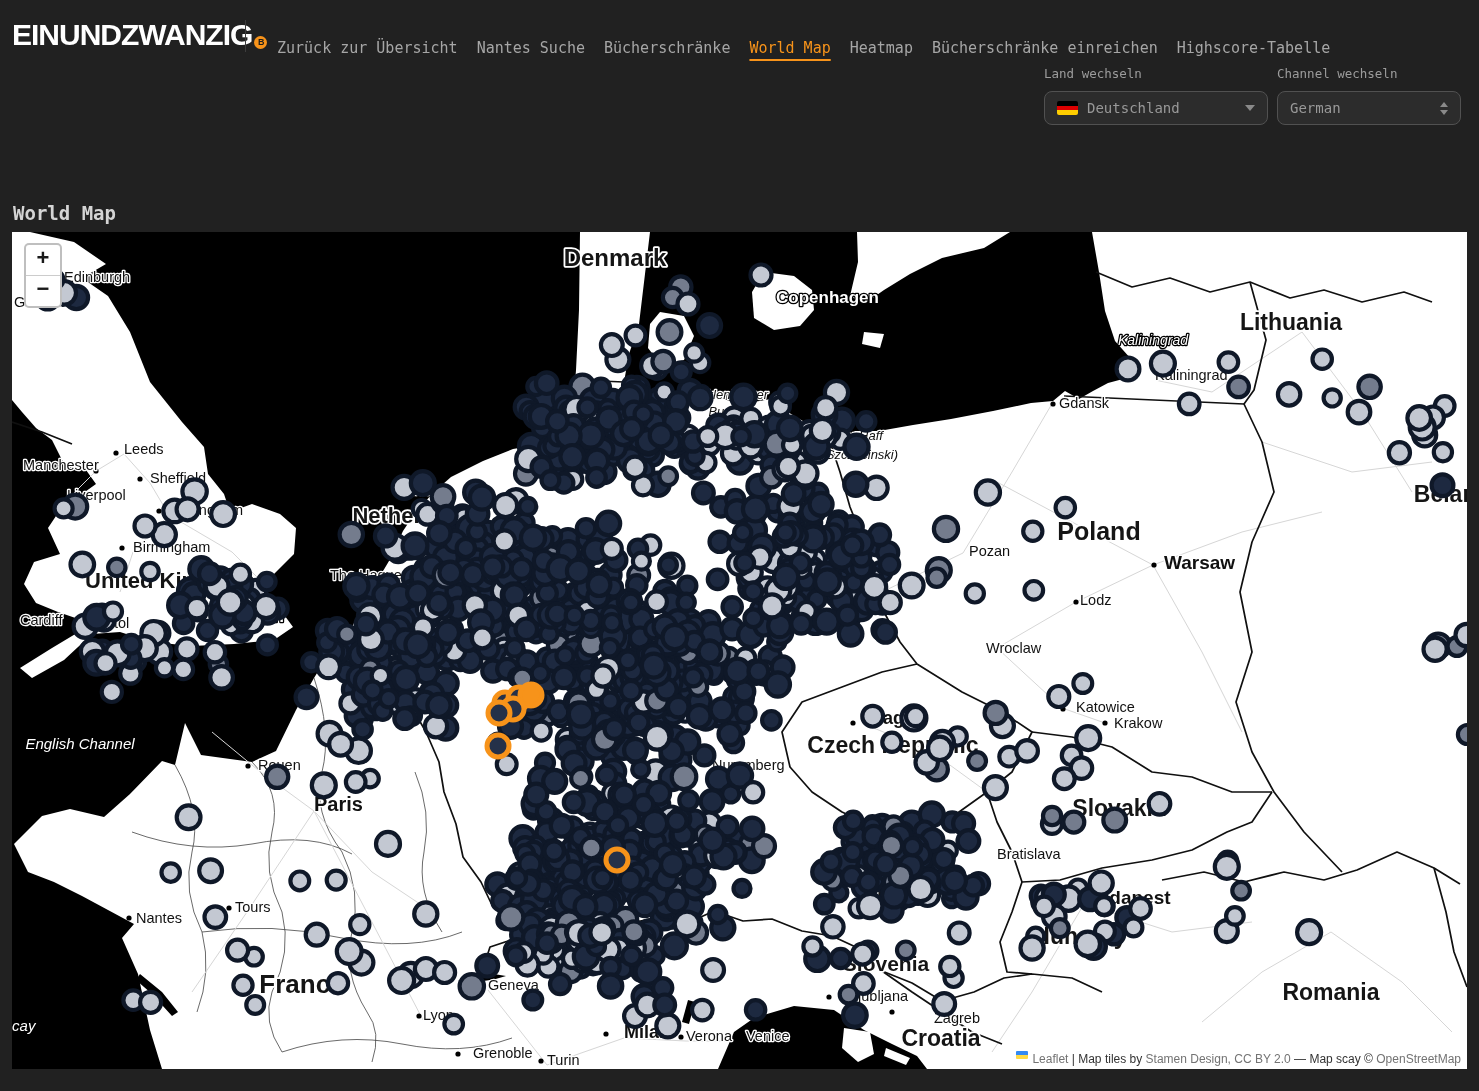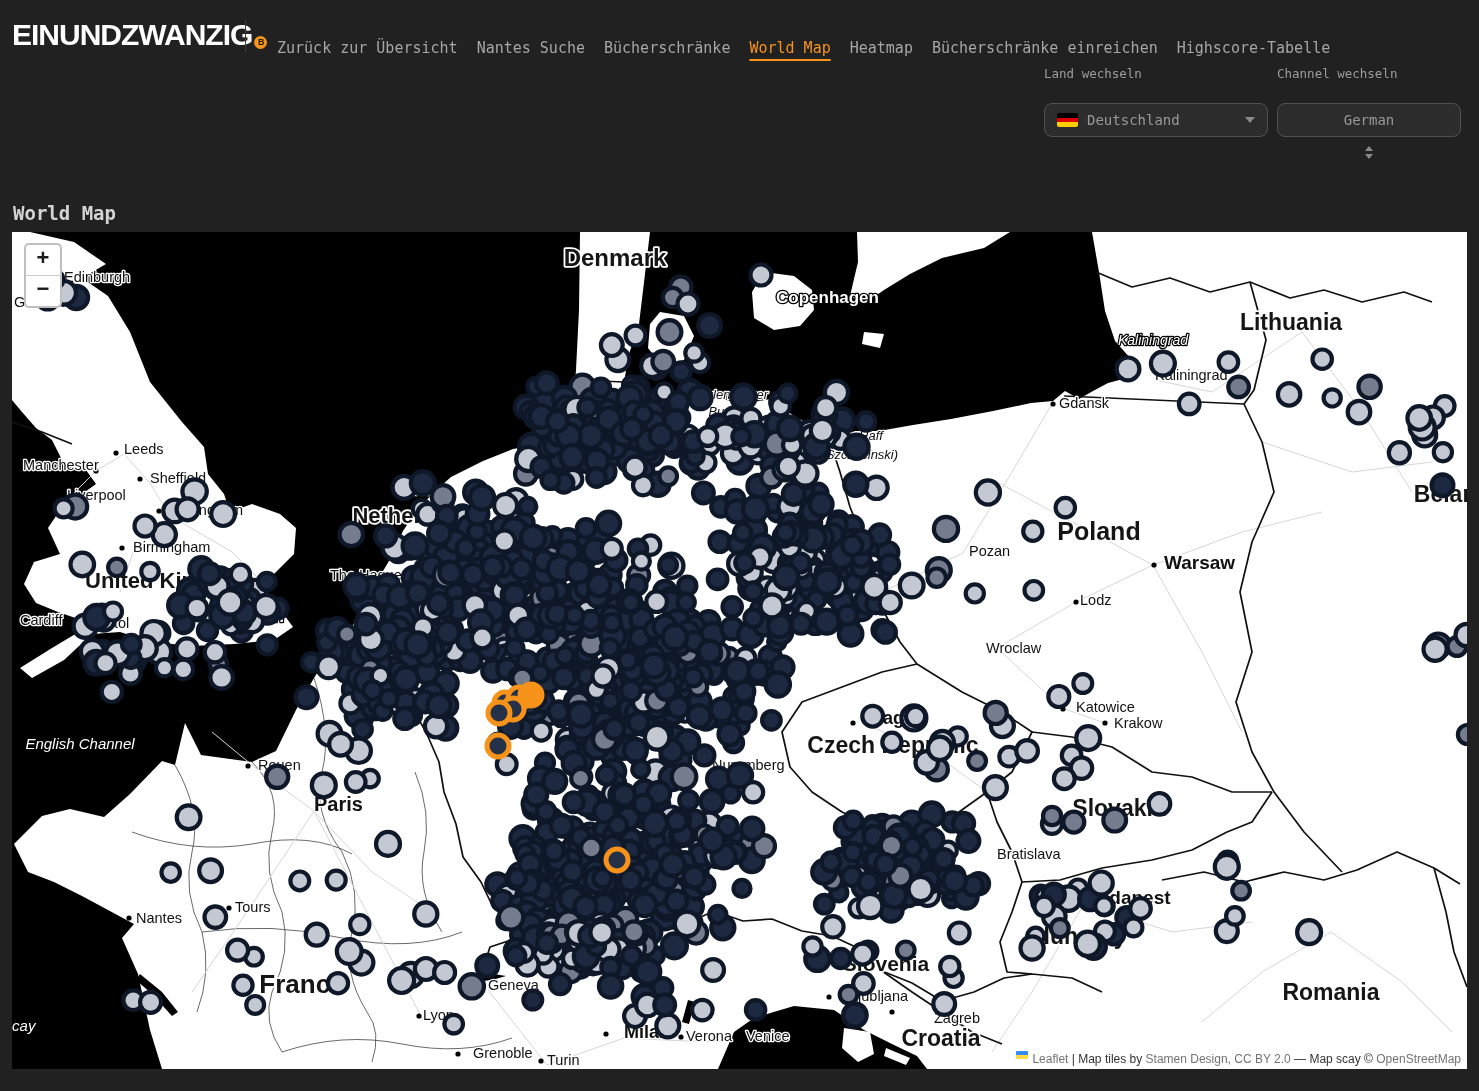--- a/index.html
+++ b/index.html
@@ -10,25 +10,25 @@
         font-weight:800;font-size:30px;letter-spacing:-1px;color:#fff;white-space:nowrap;}
   .logo-badge{display:inline-block;width:13px;height:13px;border-radius:50%;background:#f7931a;
         color:#1d1d1d;font-size:9px;line-height:13px;text-align:center;font-weight:700;
         vertical-align:baseline;margin-left:2px;font-family:"Liberation Sans",sans-serif;}
   .header-divider{position:absolute;left:245px;top:20px;width:1px;height:32px;background:#3d3d3d;}
   .nav{position:absolute;left:277px;top:39px;display:flex;gap:19px;font-size:15px;color:#a6a6a6;}
   .nav a{color:#a6a6a6;text-decoration:none;cursor:pointer;white-space:nowrap;}
   .nav a.active{color:#f7931a;text-decoration:underline;text-underline-offset:6px;text-decoration-thickness:1.5px;}
   
   .controls{position:absolute;right:18px;top:66px;display:flex;gap:9px;}
-  .ctl-label{font-size:12.5px;color:#9c9c9c;margin-bottom:22px;}
+  .ctl-label{font-size:12.5px;color:#9c9c9c;margin-bottom:10px;}
   .sel{height:34px;background:#2c2c2c;border:1px solid #515151;border-radius:8px;
        display:flex;align-items:center;padding:8px 12px;color:#999;font-size:14px;gap:9px;cursor:pointer;box-sizing:border-box;}
   .sel-country{width:224px;}
-  .sel-lang{width:184px;flex-direction:column;}
+  .sel-lang{width:184px;}
   .flag-de{display:inline-block;width:21px;height:14px;border-radius:2px;overflow:hidden;flex:0 0 auto;
        background:linear-gradient(#000 0 33%,#d00 33% 66%,#ffce00 66% 100%);}
   .grow{flex:1;}
   .chev-down{width:0;height:0;border-left:5px solid transparent;border-right:5px solid transparent;border-top:6px solid #8a8a8a;}
   .chev-updown{display:flex;flex-direction:column;gap:3px;align-items:center;}
   .chev-updown i{display:block;width:0;height:0;border-left:4.5px solid transparent;border-right:4.5px solid transparent;}
   .chev-updown .up{border-bottom:5px solid #8a8a8a;}
   .chev-updown .dn{border-top:5px solid #8a8a8a;}
   
   .page-title{position:absolute;left:13px;top:189px;font-size:19px;font-weight:700;color:#d4d4d4;}

